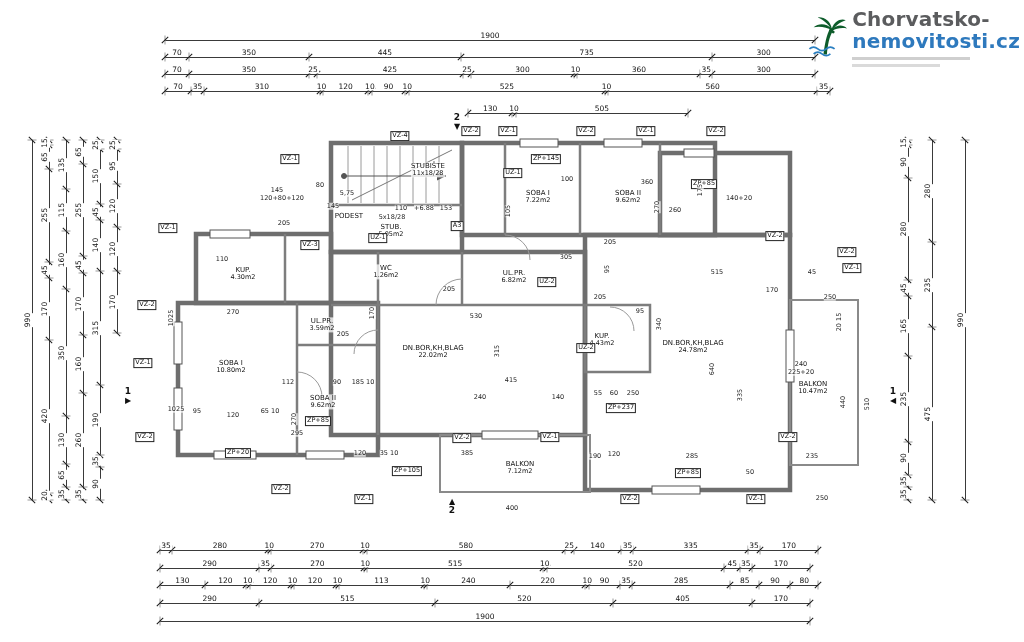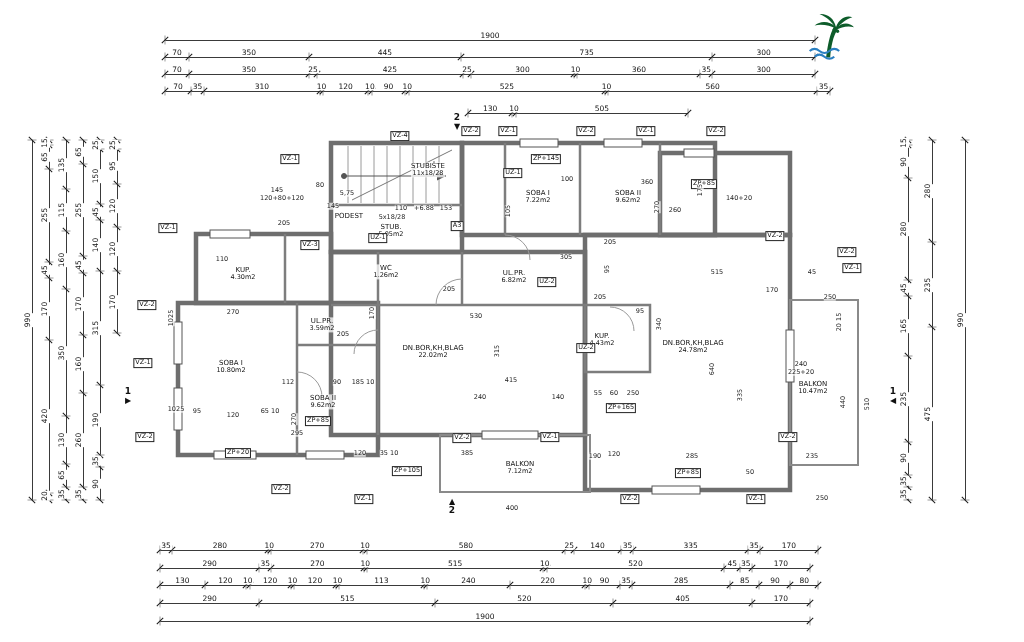--- a/index.html
+++ b/index.html
@@ -484,21 +484,21 @@
       <div class="marker" style="left: 457px; top: 226px;">A3</div>
       <div class="marker" style="left: 281px; top: 489px;">VZ-2</div>
       <div class="marker" style="left: 364px; top: 499px;">VZ-1</div>
       <div class="marker" style="left: 407px; top: 471px;">ZP+105</div>
       <div class="marker" style="left: 462px; top: 438px;">VZ-2</div>
       <div class="marker" style="left: 550px; top: 437px;">VZ-1</div>
       <div class="marker" style="left: 630px; top: 499px;">VZ-2</div>
       <div class="marker" style="left: 756px; top: 499px;">VZ-1</div>
       <div class="marker" style="left: 788px; top: 437px;">VZ-2</div>
       <div class="marker" style="left: 688px; top: 473px;">ZP+85</div>
-      <div class="marker" style="left: 621px; top: 408px;">ZP+165</div>
+      <div class="marker" style="left: 621px; top: 408px;">ZP+237</div>
       <div class="marker" style="left: 318px; top: 421px;">ZP+85</div>
       <div class="marker" style="left: 238px; top: 453px;">ZP+20</div>
       <div class="marker" style="left: 847px; top: 252px;">VZ-2</div>
       <div class="marker" style="left: 852px; top: 268px;">VZ-1</div>
       <div class="marker" style="left: 775px; top: 236px;">VZ-2</div>
       <div class="ann" style="left: 277px; top: 190px;">145</div>
       <div class="ann" style="left: 282px; top: 198px;">120+80+120</div>
       <div class="ann" style="left: 320px; top: 185px;">80</div>
       <div class="ann" style="left: 347px; top: 193px;">5,75</div>
       <div class="ann" style="left: 333px; top: 206px;">145</div>
@@ -587,15 +587,23 @@
       <path d="M22,54 C24,40 26,26 32,16 l5,2 C30,28 28,42 27,54 z" fill="#0d5c2a"></path>
       <path d="M34,17 C26,9 15,9 8,15 C17,13 27,15 34,19 z" fill="#0d5c2a"></path>
       <path d="M34,17 C32,6 23,0 14,1 C23,5 30,11 33,18 z" fill="#0d5c2a"></path>
       <path d="M34,17 C38,6 47,2 54,5 C47,7 39,13 35,19 z" fill="#0d5c2a"></path>
       <path d="M34,18 C42,11 50,11 56,17 C48,15 40,17 35,20 z" fill="#0d5c2a"></path>
       <circle cx="32" cy="20" r="2" fill="#0d5c2a"></circle>
       <circle cx="36" cy="22" r="2" fill="#0d5c2a"></circle>
       <path d="M2,46 q6,-5 12,0 q6,5 12,0 q6,-5 12,0" stroke="#2a7fc1" stroke-width="2.5" fill="none"></path>
       <path d="M8,53 q6,-5 12,0 q6,5 12,0" stroke="#2a7fc1" stroke-width="2.5" fill="none"></path>
     </svg>
+    <div class="logo-text">
+      <div class="l1">Chorvatsko-</div>
+      <div class="l2">nemovitosti.cz</div>
+      <div class="addr-bars">
+          <span></span>
+          <span></span>
+        </div>
+    </div>
   </div>
 
 </div>
 
 </body></html>

